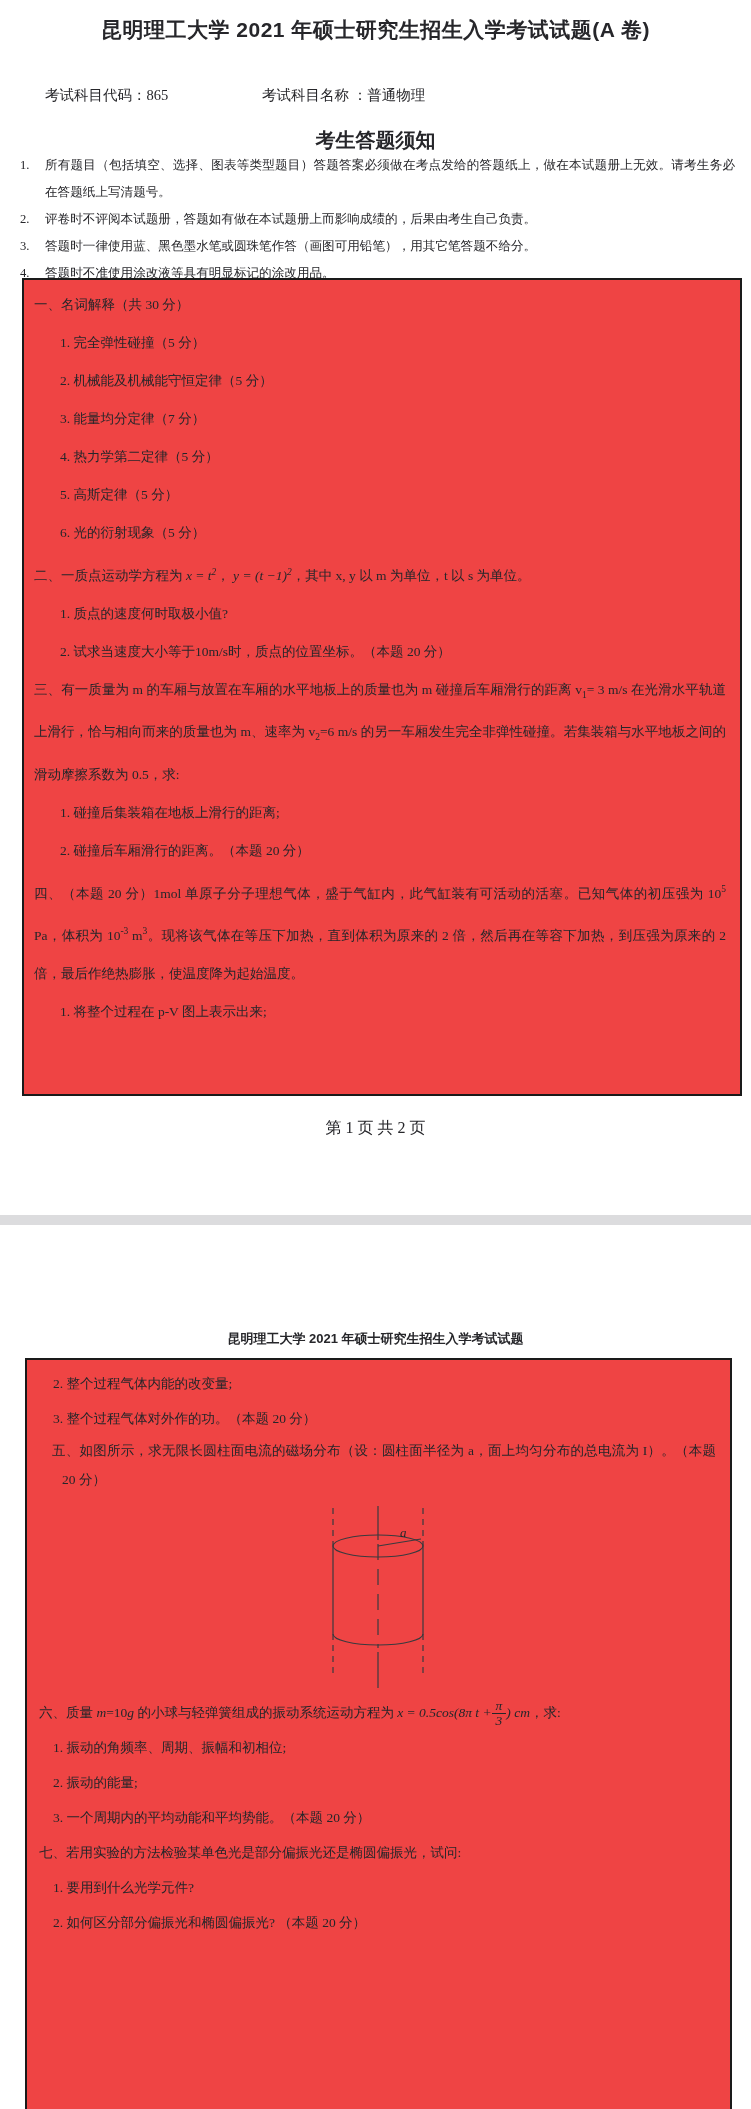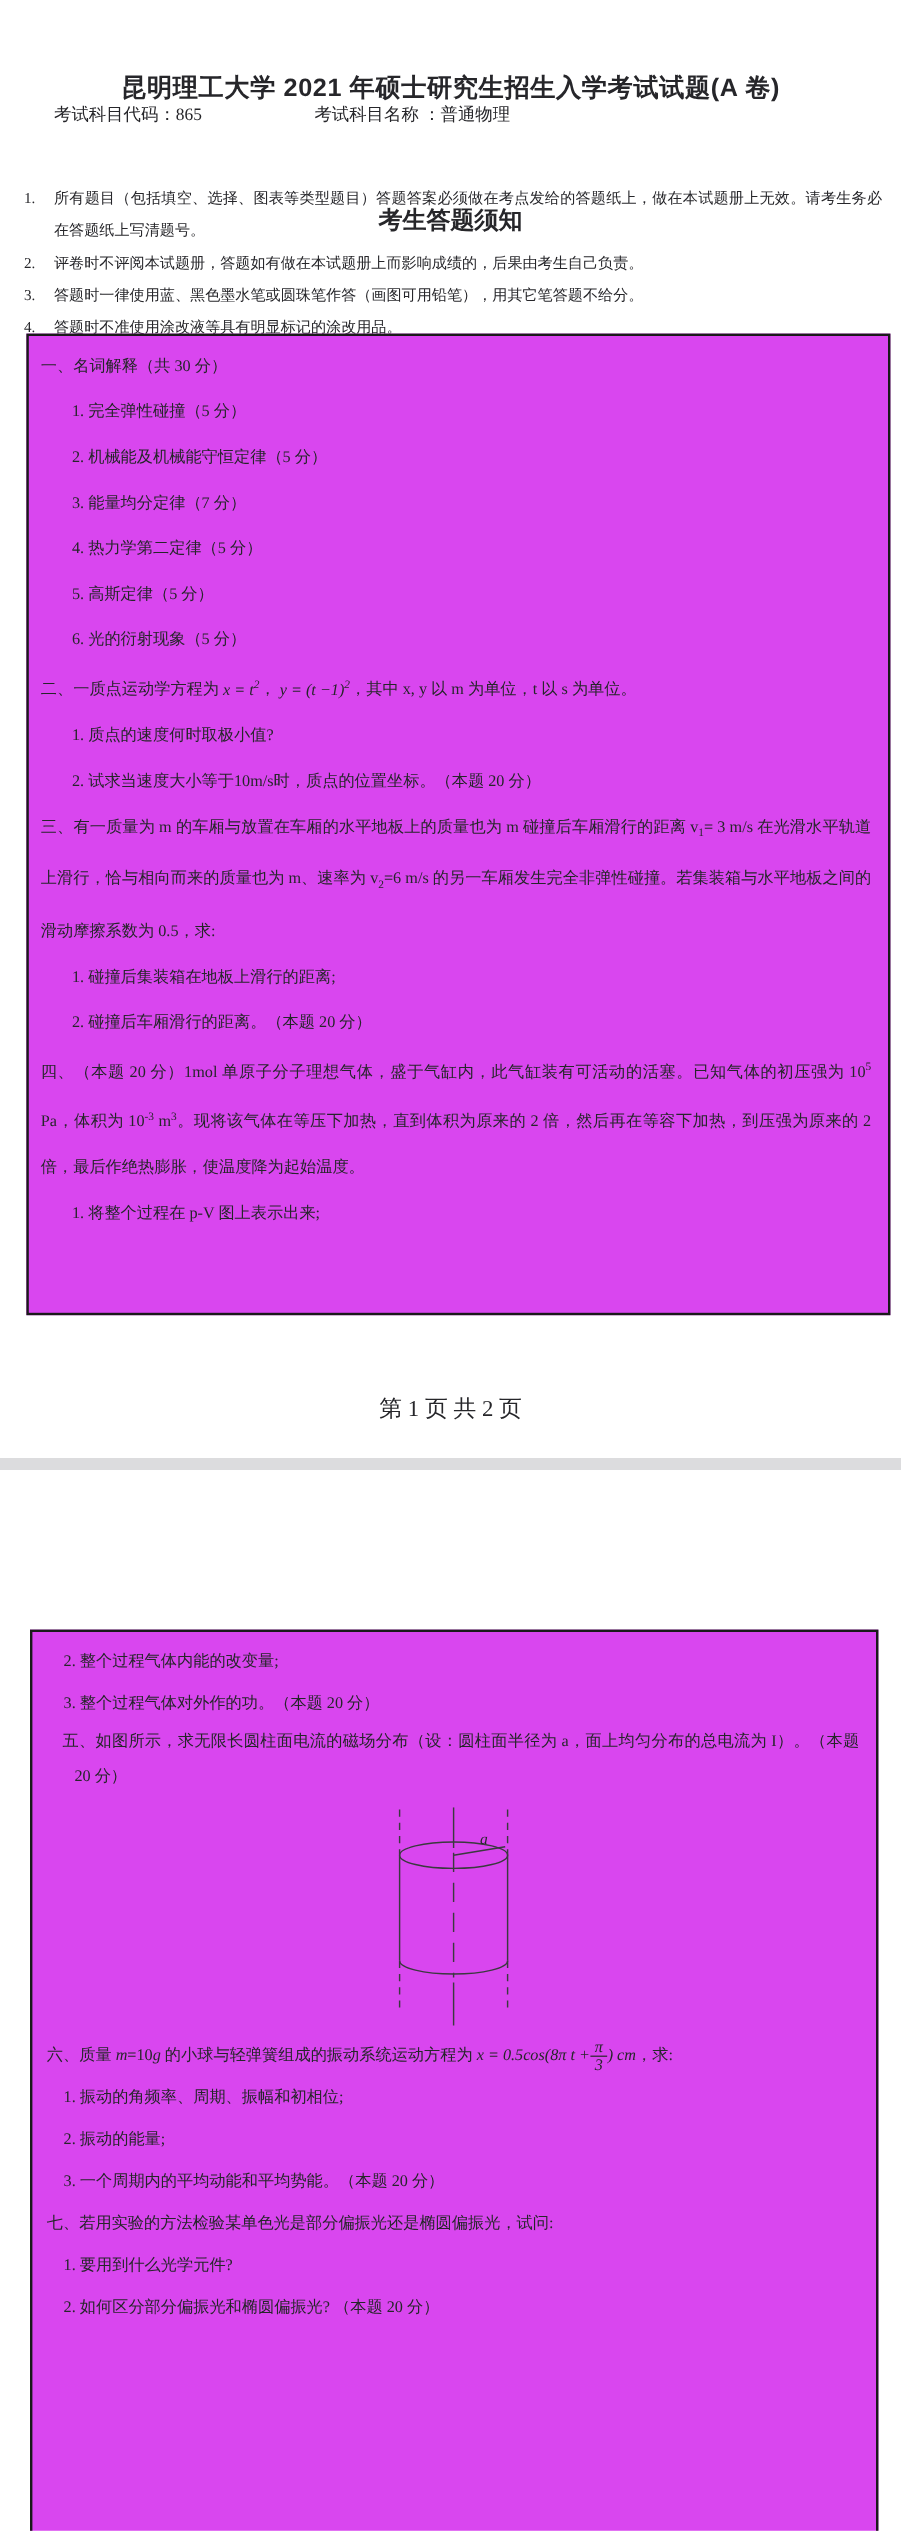--- a/index.html
+++ b/index.html
@@ -3,52 +3,52 @@
 <meta charset="utf-8">
 <style>
   html,body{margin:0;padding:0;}
   body{
     width:751px;height:2109px;position:relative;overflow:hidden;
     background:#ffffff;color:#26262a;
     font-family:"Liberation Serif","DejaVu Serif",serif;
   }
   .abs{position:absolute;}
   .hei{font-family:"Liberation Sans","DejaVu Sans",sans-serif;font-weight:bold;}
-  .center{text-align:center;margin-top:43px;}
+  .center{text-align:center;}
 
   .doc-title{left:0;top:16px;width:751px;font-size:21px;letter-spacing:.5px;}
   .subject-row{left:0;top:86px;width:630px;height:20px;font-size:14.5px;}
   .subject-code{position:absolute;left:45px;top:0;}
   .subject-name{position:absolute;left:262px;top:0;}
   .notice-heading{left:0;top:127px;width:751px;font-size:20px;}
   .notices{left:0;top:152px;width:735px;font-size:12.6px;line-height:27px;}
   .notice{position:relative;padding-left:45px;text-align:justify;}
   .notice .num{position:absolute;left:20px;top:0;}
 
-  .qbox{border:2px solid #1a1a1a;background:#d946ef;box-sizing:border-box;overflow:hidden;}
+  .qbox{border:2px solid #1a1a1a;background:#ef4444;box-sizing:border-box;overflow:hidden;}
   .box1{left:22px;top:278px;width:720px;height:818px;padding:6px 14px 0 10px;font-size:13.5px;}
   .box2{left:25px;top:1358px;width:707px;height:780px;padding:6px 14px 0 12px;font-size:13.5px;}
 
   .box1 .ln{line-height:38px;margin:0;text-align:justify;}
   .box1 .item{margin-left:26px;}
   .box2 .ln{line-height:35px;margin:0;text-align:justify;}
   .box2 .item{margin-left:14px;}
 
   .mt35{margin-top:35px;} .mt34{margin-top:34px;} .mt29{margin-top:29px;}
   .mt40{margin-top:40px;} .mt55{margin-top:55px;} .mt38{margin-top:38px;}
 
   .mi{font-style:italic;font-family:"Liberation Serif","DejaVu Serif",serif;}
   sup,sub{font-size:9.5px;}
   .frac{display:inline-block;vertical-align:middle;text-align:center;line-height:1.05;
         font-style:italic;font-family:"Liberation Serif","DejaVu Serif",serif;}
   .frac .num{display:block;border-bottom:1px solid #26262a;padding:0 4px;}
   .frac .den{display:block;}
   .tall{line-height:46px;}
 
-  .page-footer{left:0;top:1118px;width:751px;font-size:19px;}
+  .page-footer{left:0;top:1118px;width:751px;font-size:16px;}
   .separator{left:0;top:1215px;width:751px;height:10px;background:#dcdcde;}
   .page2-header{left:0;top:1330px;width:751px;font-size:13px;}
 
   .sec5-para{line-height:29px;padding-left:23px;text-indent:-10px;margin:0;text-align:justify;}
   .figure-wrap{width:200px;margin:12px auto 0 auto;}
 </style>
 </head>
 <body>
 
 <div class="abs doc-title center hei">昆明理工大学 2021 年硕士研究生招生入学考试试题(A 卷)</div>

